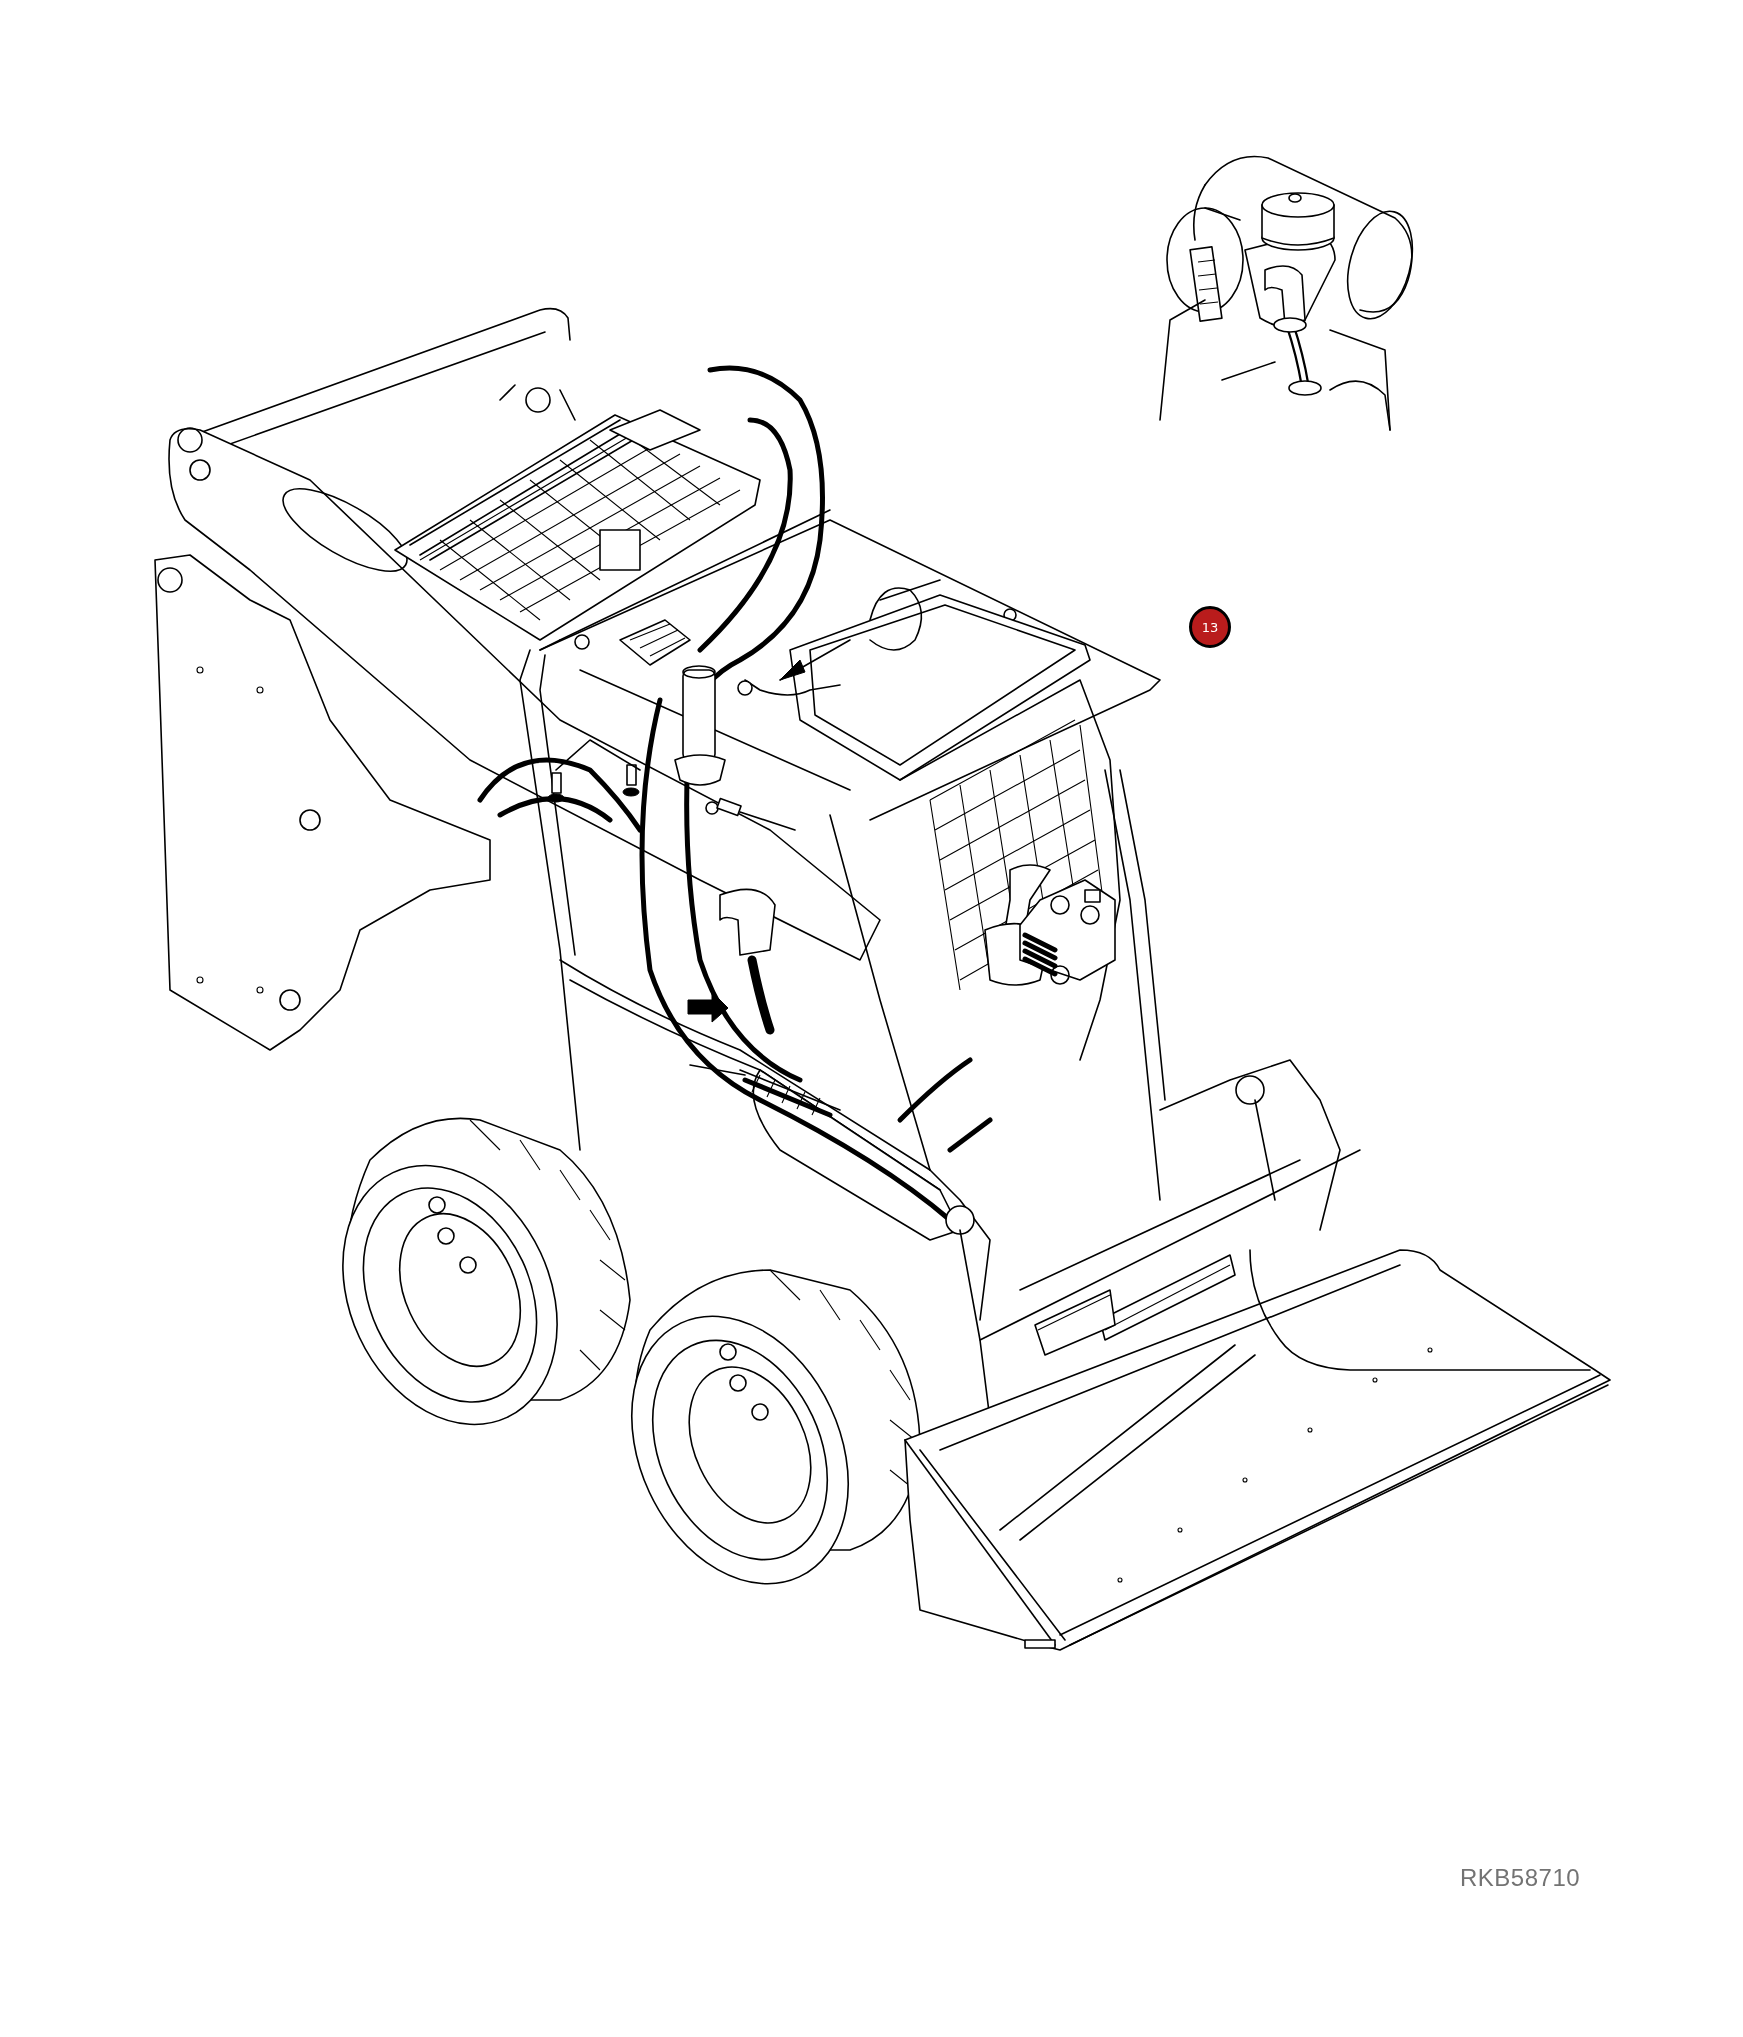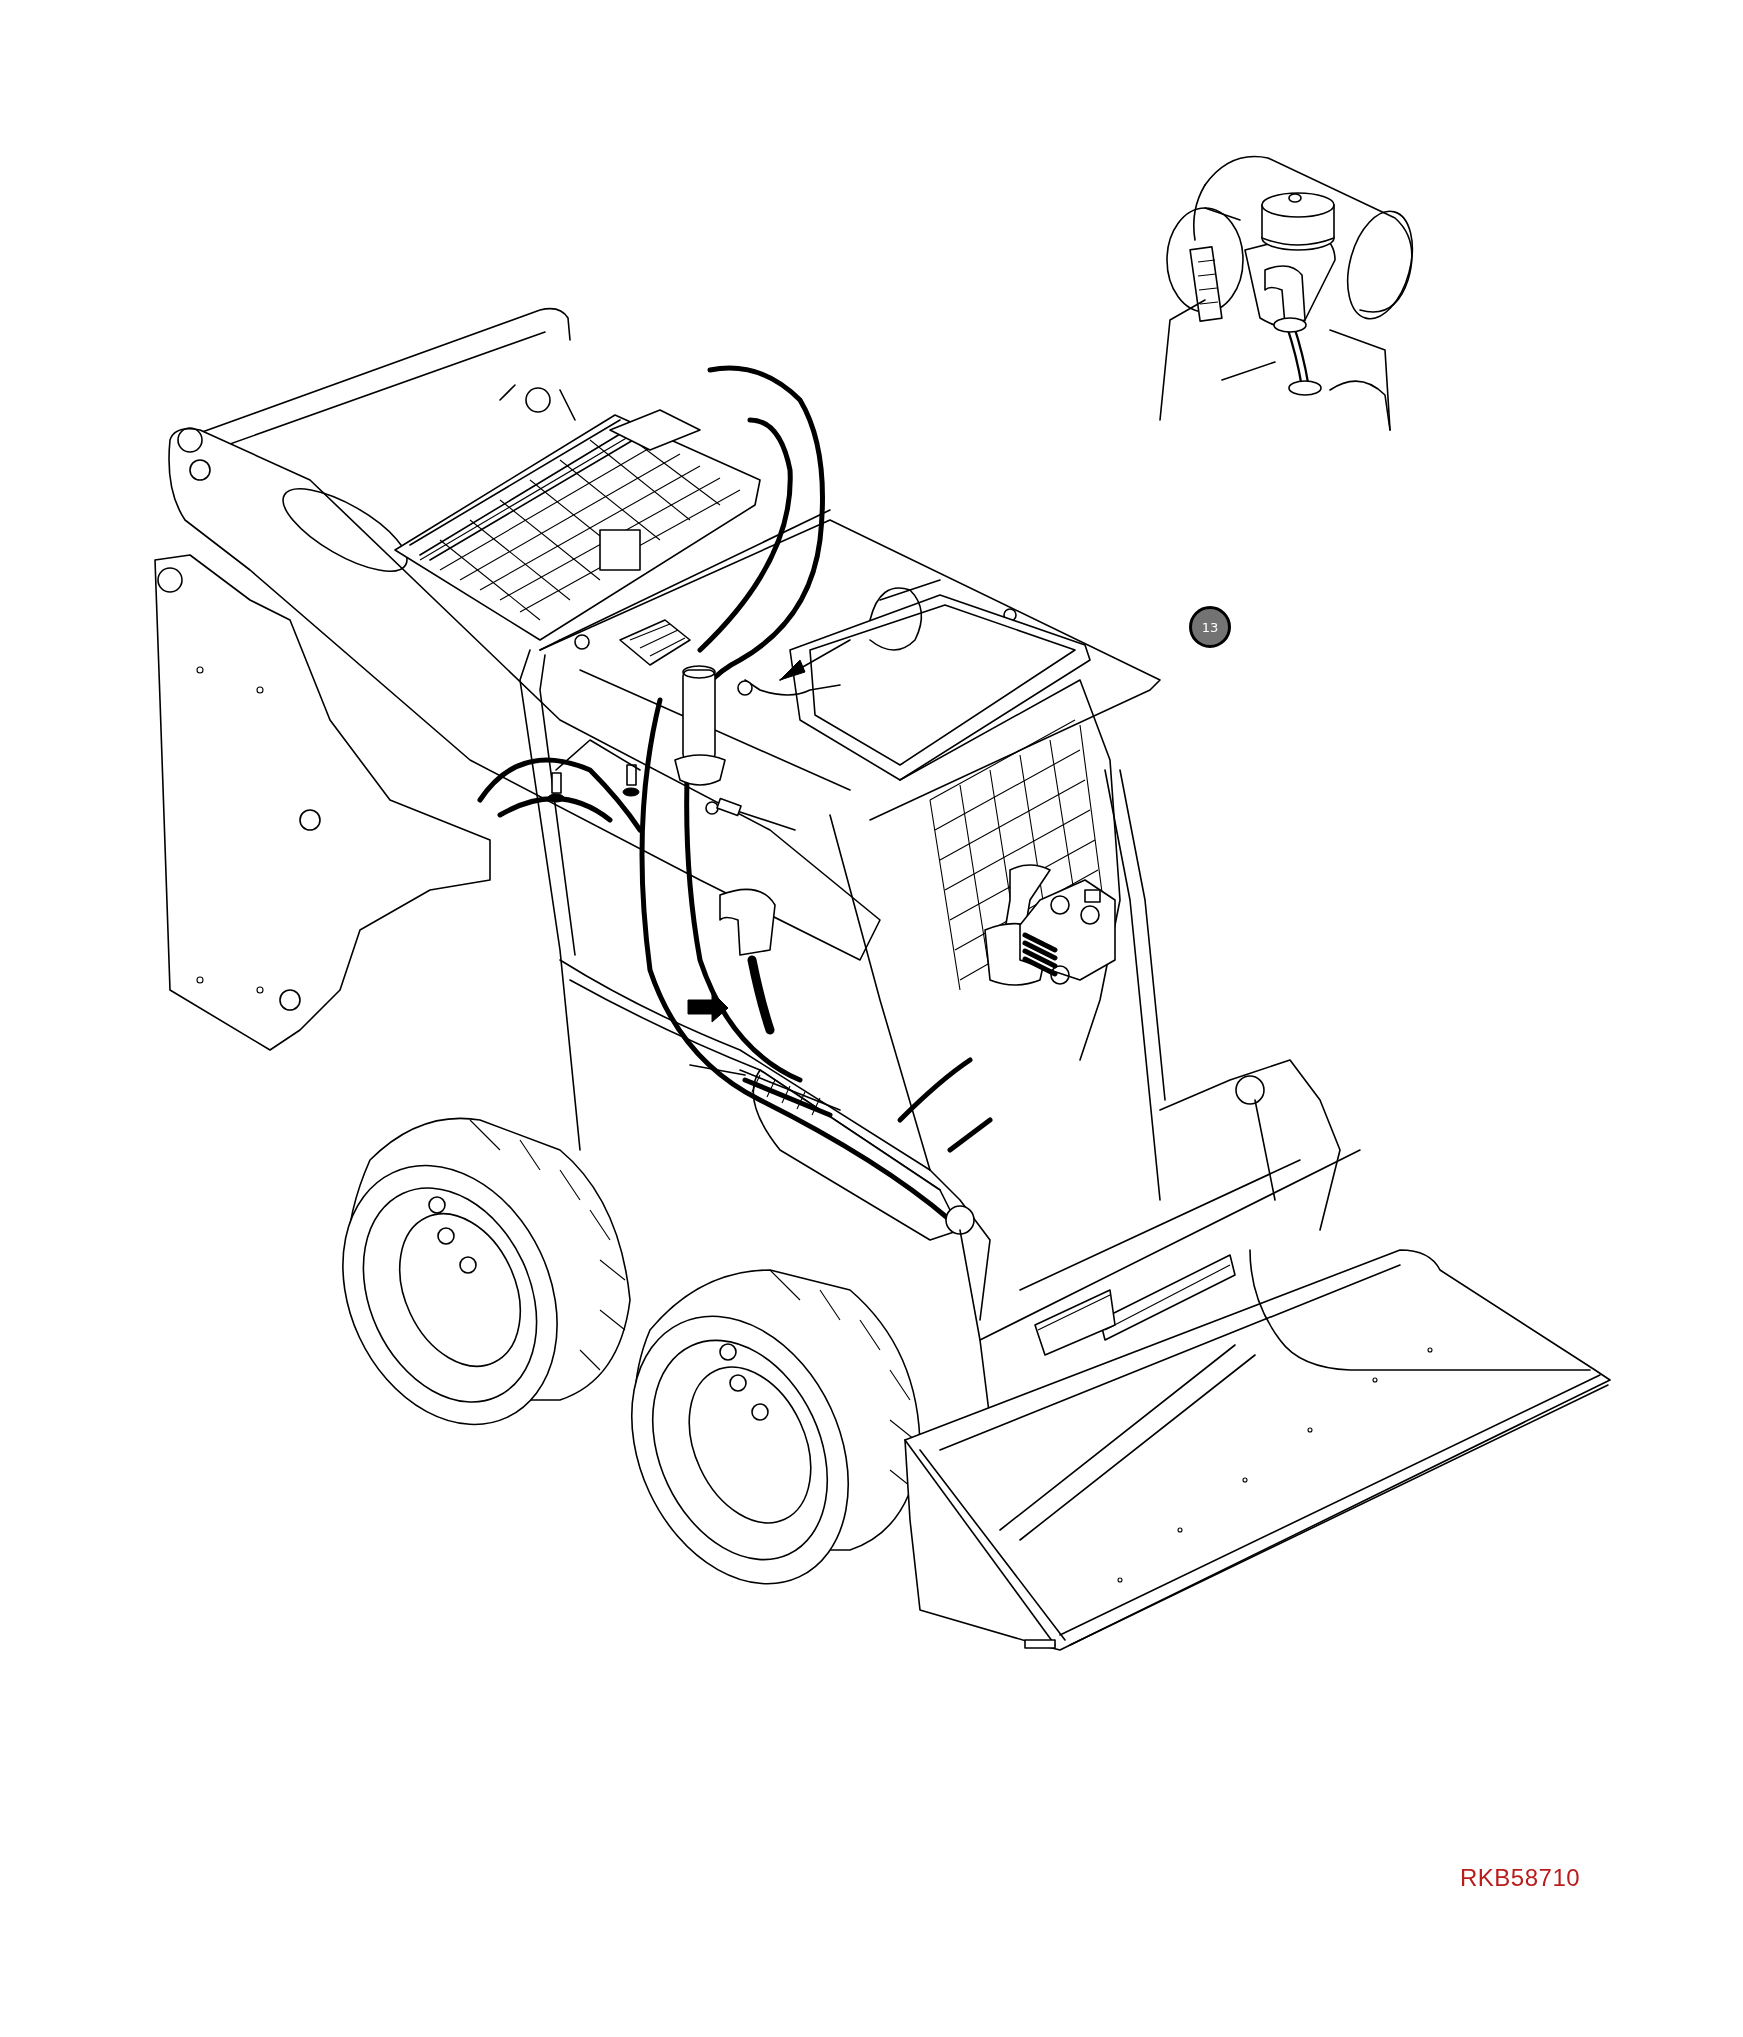--- a/index.html
+++ b/index.html
@@ -8,27 +8,27 @@
     .canvas svg { position: absolute; left: 0; top: 0; }
     .line { fill: none; stroke: #000; stroke-width: 1.6; stroke-linejoin: round; stroke-linecap: round; }
     .thin { fill: none; stroke: #000; stroke-width: 1.1; }
     .thick { fill: none; stroke: #000; stroke-width: 5; stroke-linecap: round; }
     .hose { fill: none; stroke: #000; stroke-width: 9; stroke-linecap: round; }
     .hose-in { fill: none; stroke: #fff; stroke-width: 4.5; stroke-linecap: round; }
     .fillw { fill: #fff; stroke: #000; stroke-width: 1.6; stroke-linejoin: round; }
     .fillb { fill: #000; stroke: #000; stroke-width: 1; }
     .callout {
       position: absolute; left: 1189px; top: 606px; width: 36px; height: 36px;
-      border-radius: 50%; border: 3px solid #000; background: #737373;
+      border-radius: 50%; border: 3px solid #000; background: #b91c1c;
       color: #fff; font-size: 13px; display: flex; align-items: center; justify-content: center;
       font-family: "DejaVu Sans", sans-serif; cursor: pointer;
     }
     .figure-id {
       position: absolute; left: 1460px; top: 1864px;
-      font-size: 24px; color: #b91c1c; letter-spacing: 0.5px;
+      font-size: 24px; color: #737373; letter-spacing: 0.5px;
       font-family: "Liberation Sans", sans-serif;
     }
   </style>
 </head>
 <body>
 
 <div class="canvas">
   <svg width="1743" height="2037" viewBox="0 0 1743 2037">
 
     <g>

